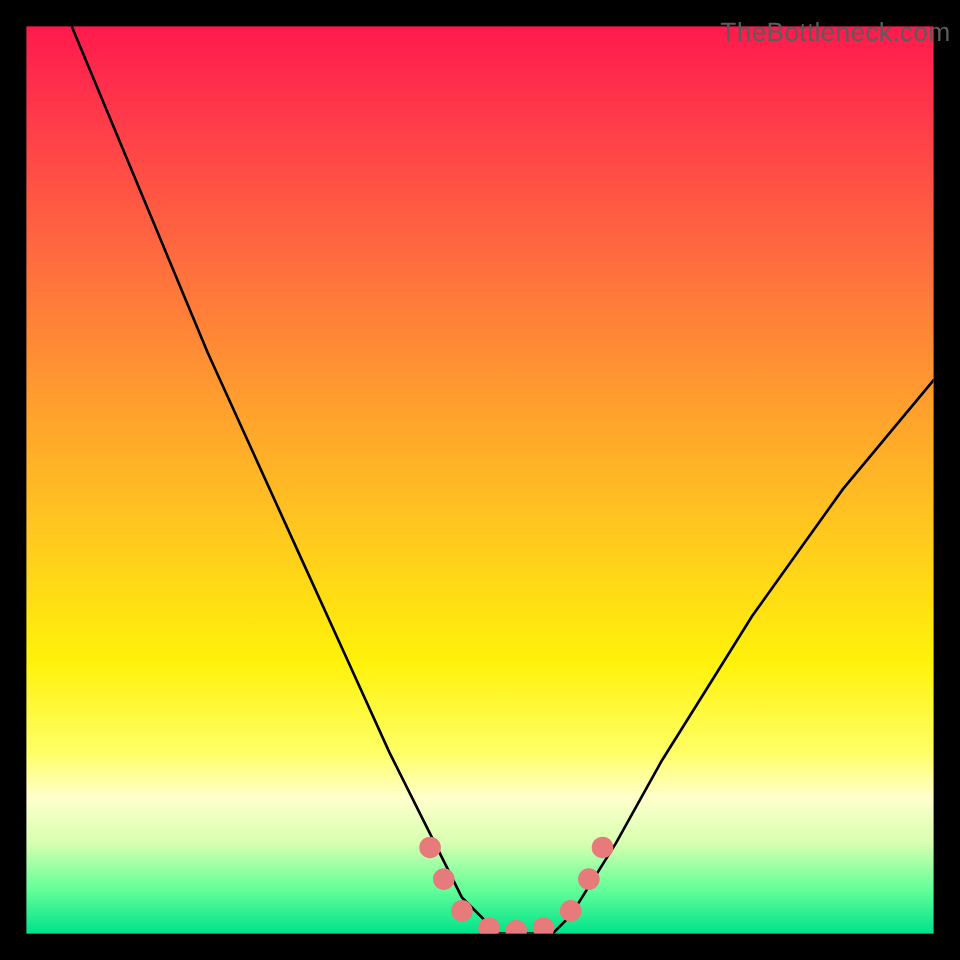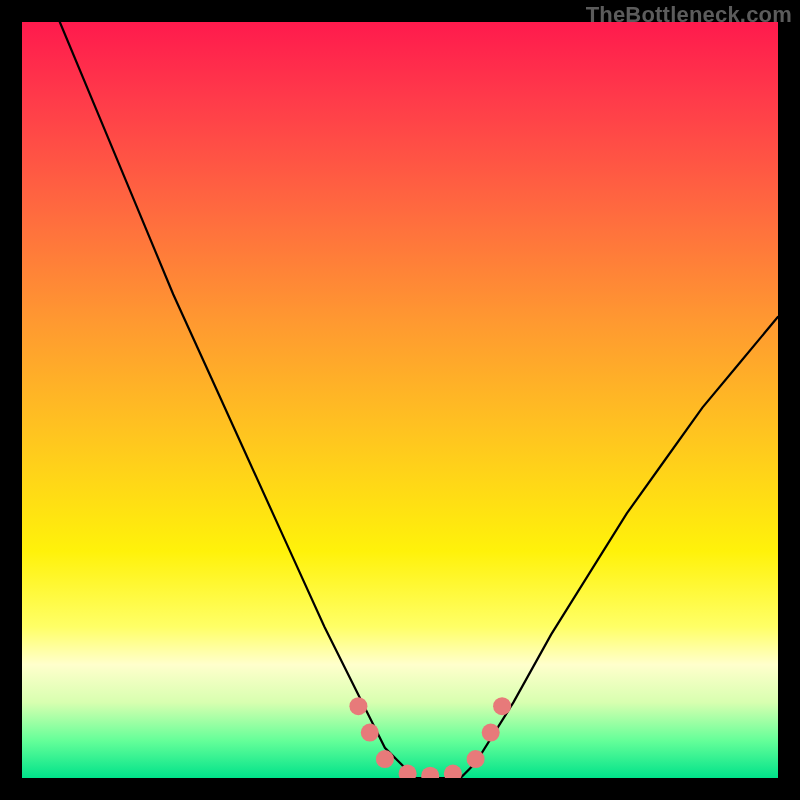--- a/index.html
+++ b/index.html
@@ -34,25 +34,25 @@
       #fff20a 70%,
       #ffff66 80%,
       #ffffcc 85%,
       #d8ffb0 90%,
       #66ff99 95%,
       #00e28a 100%
     );
   }
   .watermark {
     position: absolute;
-    top: 2px;
+    top: 14px;
     right: 8px;
     color: #5c5c5c;
     font-size: 22px;
-    font-weight: 700;
+    font-weight: 400;
     letter-spacing: 0.2px;
     z-index: 5;
     user-select: none;
   }
   svg.curve {
     position: absolute;
     left: 0;
     top: 0;
     width: 756px;
     height: 756px;

